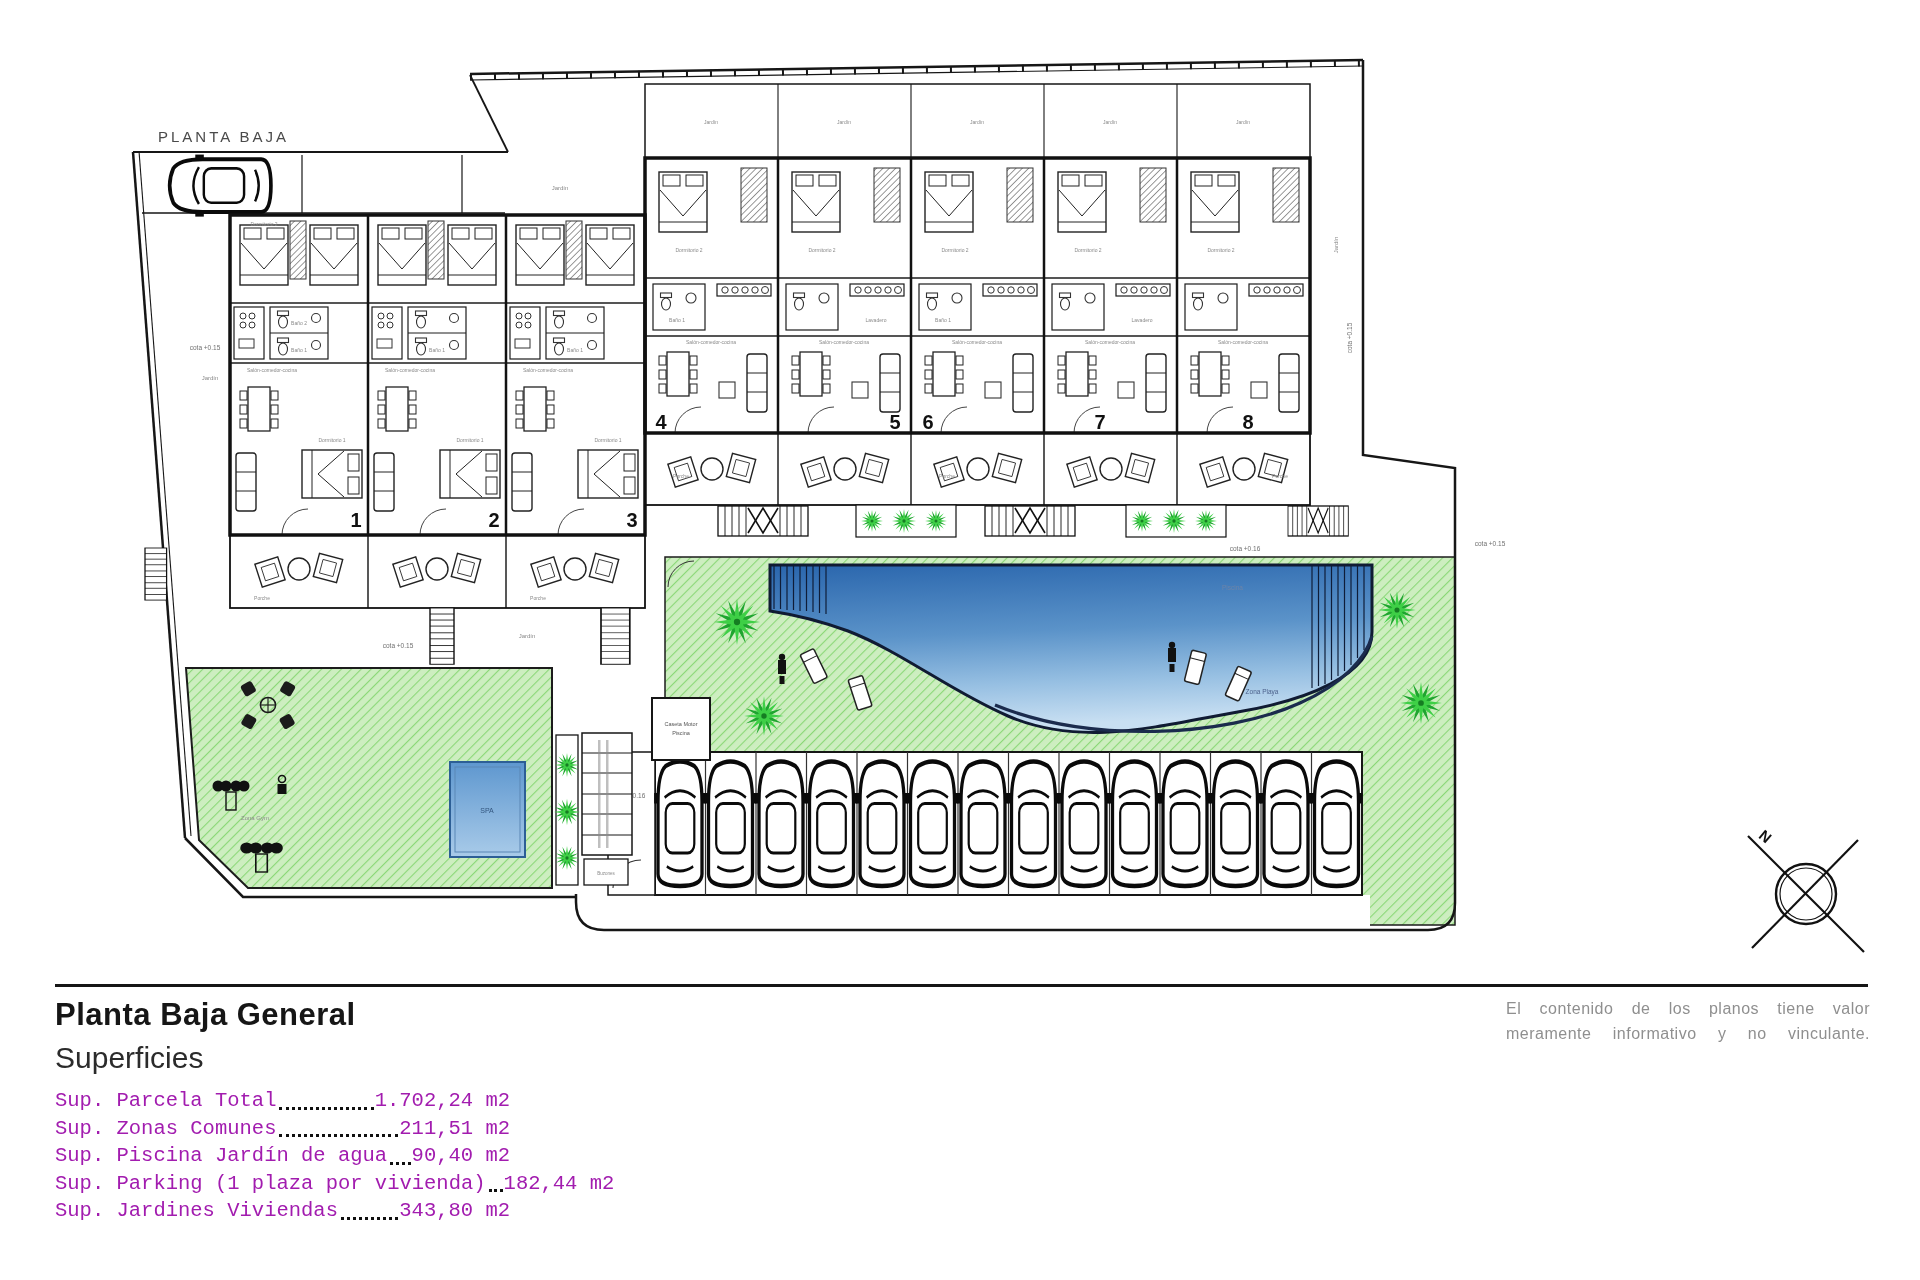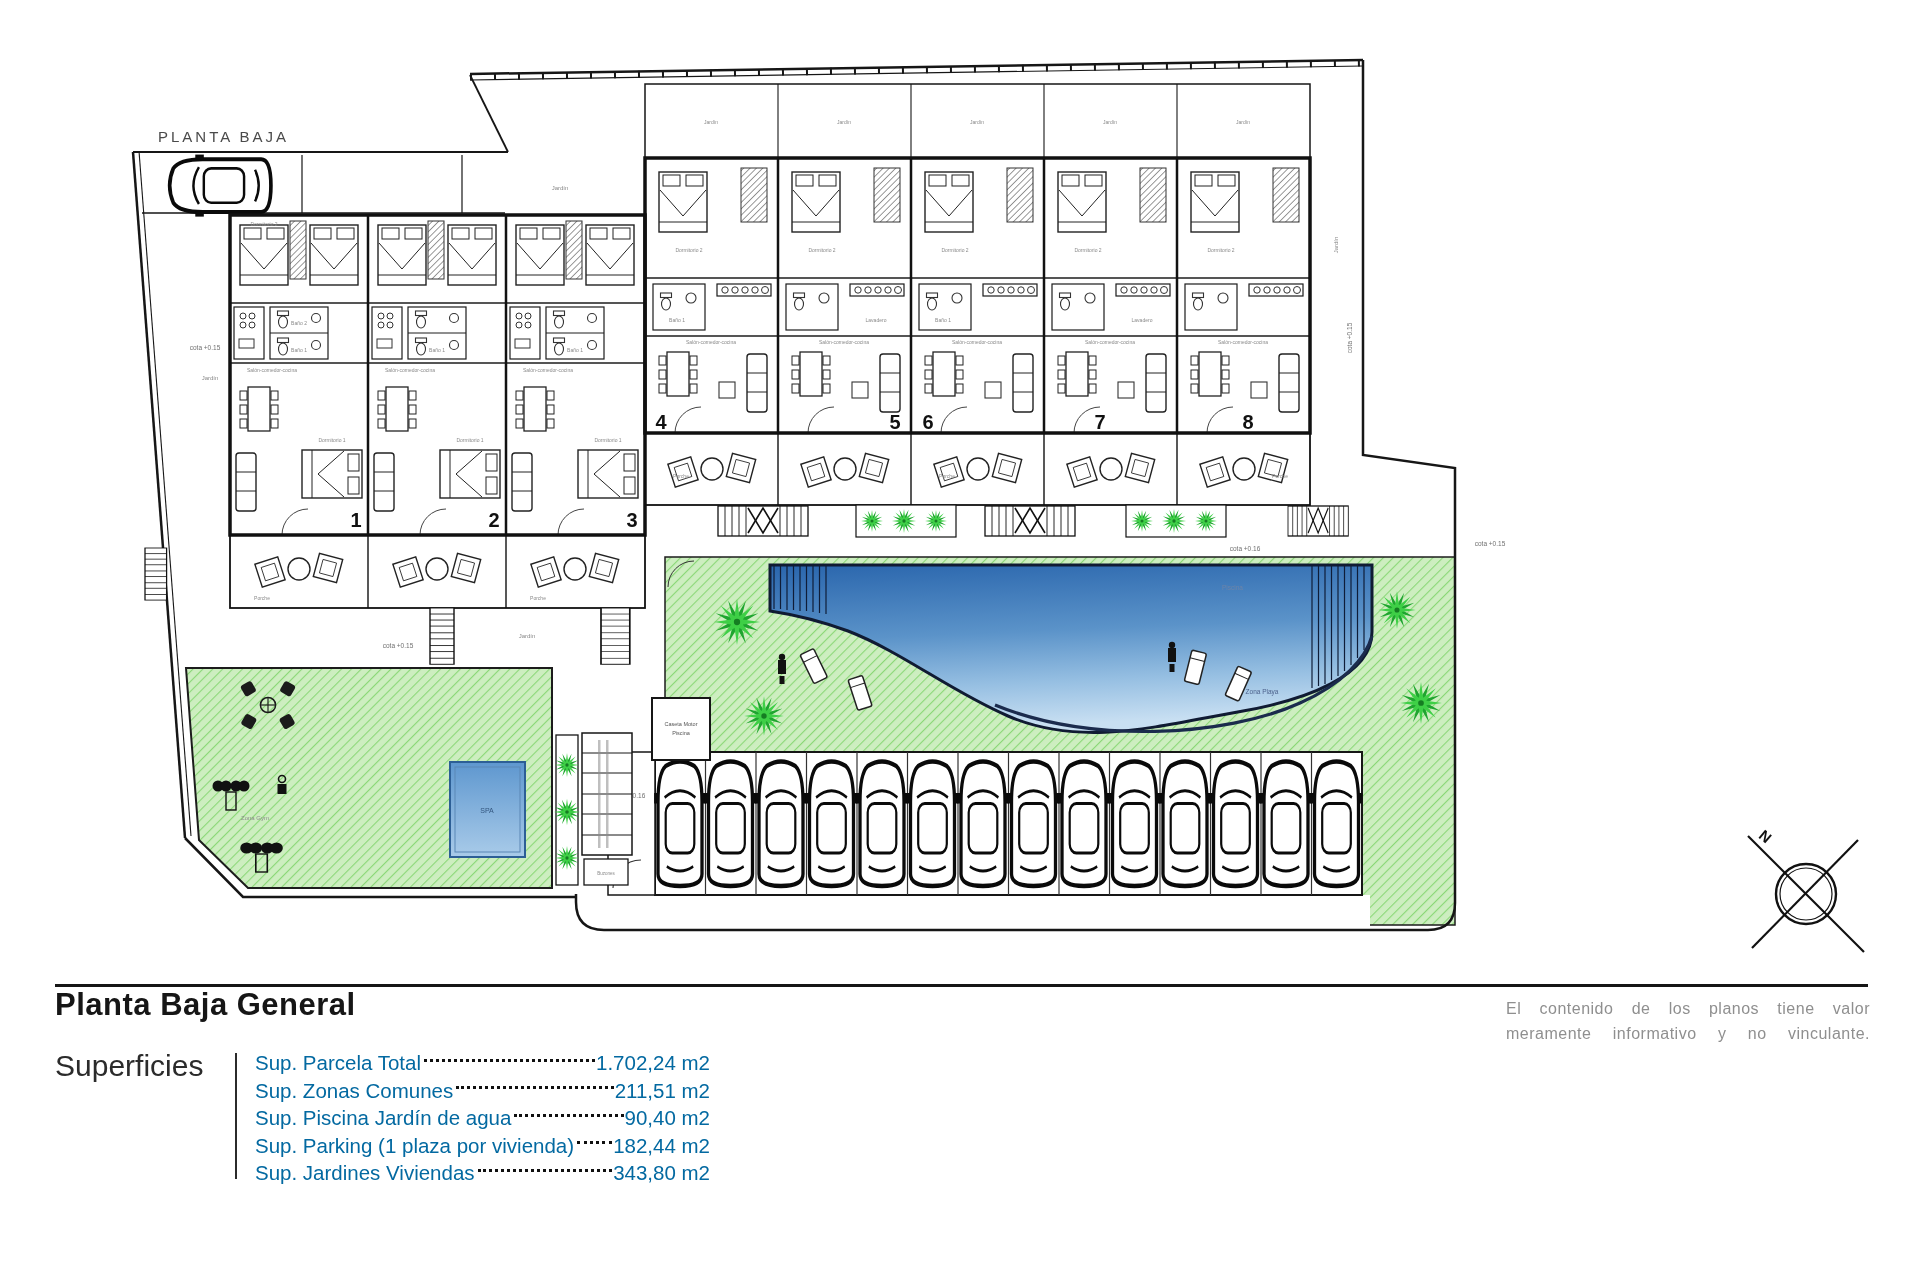--- a/index.html
+++ b/index.html
@@ -3,28 +3,28 @@
 <meta charset="utf-8">
 <style>
   html,body{margin:0;padding:0;background:#fff;}
   .stage{position:relative;width:1920px;height:1280px;background:#ffffff;
          font-family:"Liberation Sans",sans-serif;overflow:hidden;}
   svg{position:absolute;top:0;left:0;}
   text{font-family:"Liberation Sans",sans-serif;}
   .tiny{fill:#8a8a8a;}
   .cota{fill:#6f6f6f;}
   .legend{position:absolute;left:55px;top:984px;width:1813px;
-          border-top:3.5px solid #161616;}
+          border-top:3.5px solid #161616;padding-top:10px;}
   .legend-title{font-size:31px;font-weight:bold;color:#161616;letter-spacing:.5px;}
-  .legend-body{display:flex;margin-top:26px;}
+  .legend-body{display:flex;margin-top:8px;flex-direction:column;}
   .legend-section{font-size:30px;color:#2b2b2b;width:180px;flex:none;}
   .legend-divider{border-left:2.5px solid #2b2b2b;margin:4px 18px 8px 0;}
   .legend-rows{width:455px;flex:none;}
-  .legend-row{display:flex;align-items:center;font-size:20.5px;color:#0369a1;
-              line-height:27.5px;}
+  .legend-row{display:flex;align-items:flex-end;font-size:20.5px;color:#a21caf;
+              line-height:27.5px;font-family:Liberation Mono, monospace;}
   .legend-row .lbl{white-space:nowrap;}
   .legend-row .val{white-space:nowrap;}
   .lead{flex:1;border-bottom:3px dotted #101010;margin:0 1px 5px 3px;min-width:14px;}
   .disclaimer{position:absolute;right:50px;top:997px;width:364px;font-size:16px;
               color:#8f8f8f;letter-spacing:.5px;word-spacing:4px;line-height:1.55;}
   .disclaimer div{text-align:justify;text-align-last:justify;}
 </style>
 </head>
 <body>
 

